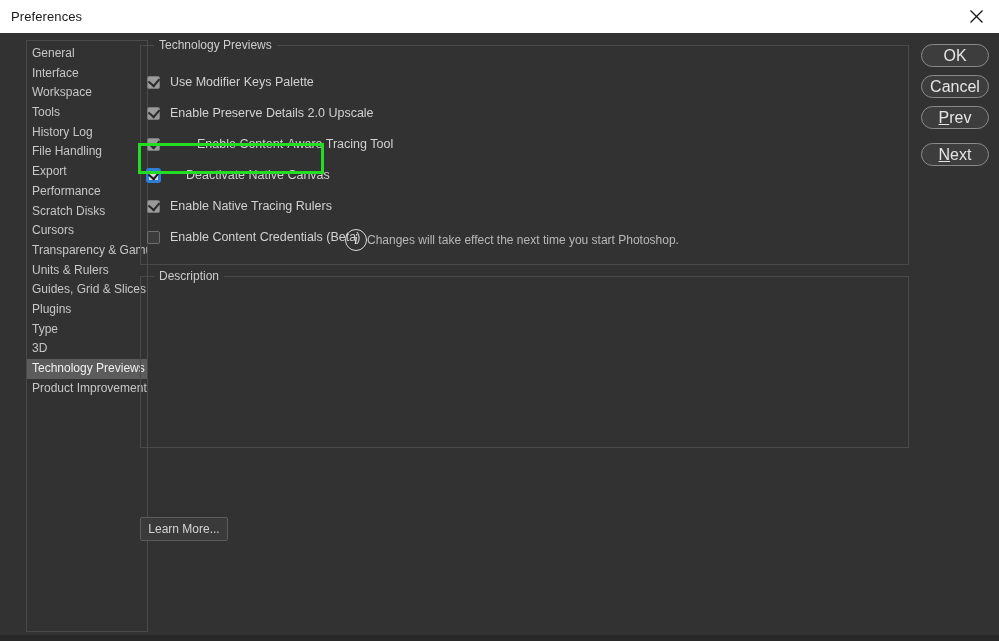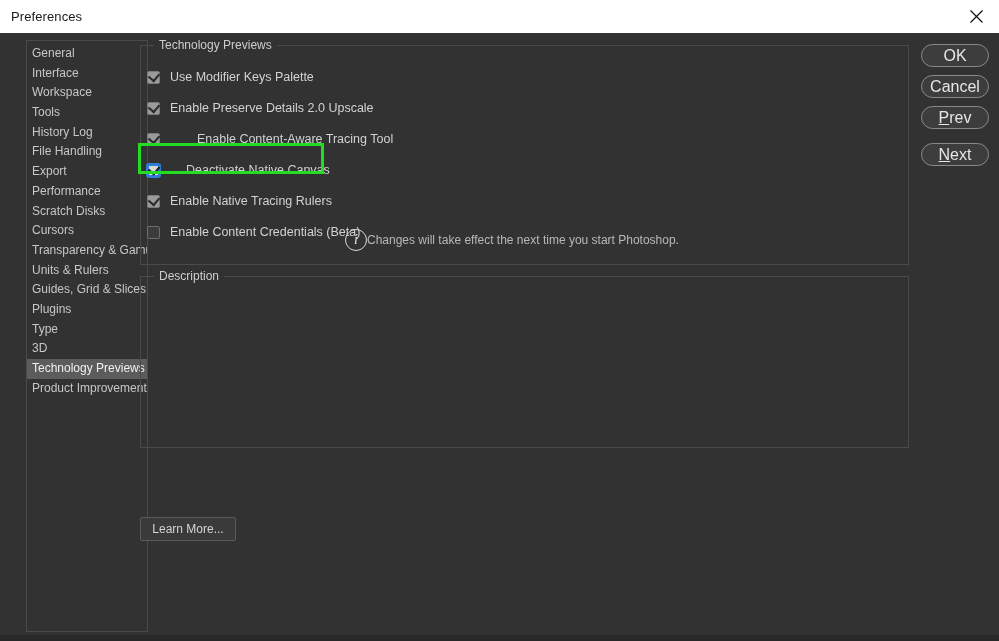--- a/index.html
+++ b/index.html
@@ -109,21 +109,21 @@
     left: 0; top: 243px;
     width: 769px; height: 172px;
   }
 
   
   .cb-row {
     position: absolute;
     left: 6px;
     height: 24px;
     display: flex;
-    align-items: center;
+    align-items: flex-end;
     cursor: default;
   }
   .cbox {
     width: 13px; height: 13px;
     border-radius: 2px;
     flex: 0 0 auto;
     position: relative;
     background: #9a9a9a;
     border: 1px solid #7b7b7b;
     cursor: pointer;
@@ -193,21 +193,21 @@
     font-size: 12px;
     color: #b8b8b8;
     white-space: nowrap;
   }
 
   
   #learn-more {
     position: absolute;
     left: 0px;
     top: 484px;
-    width: 96px; height: 24px;
+    width: 88px; height: 24px;
     background: #3a3a3a;
     border: 1px solid #5b5b5b;
     border-radius: 2px;
     color: #d4d4d4;
     font-size: 12px;
     display: flex;
     align-items: center;
     justify-content: center;
     cursor: pointer;
   }

